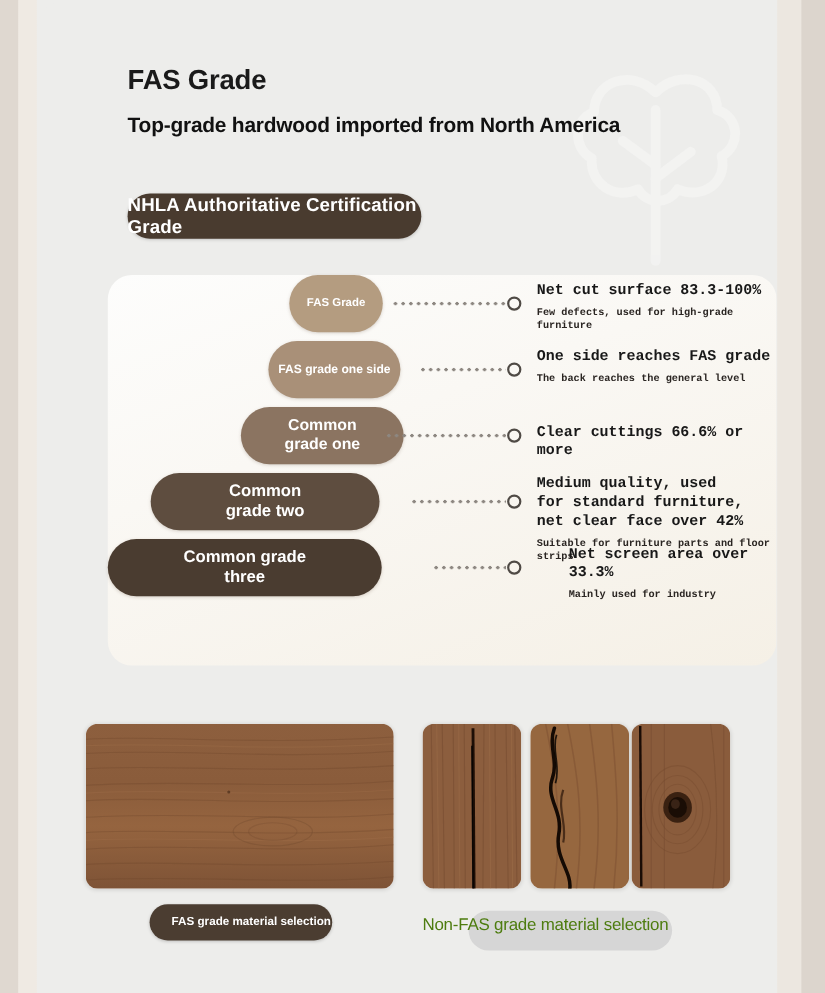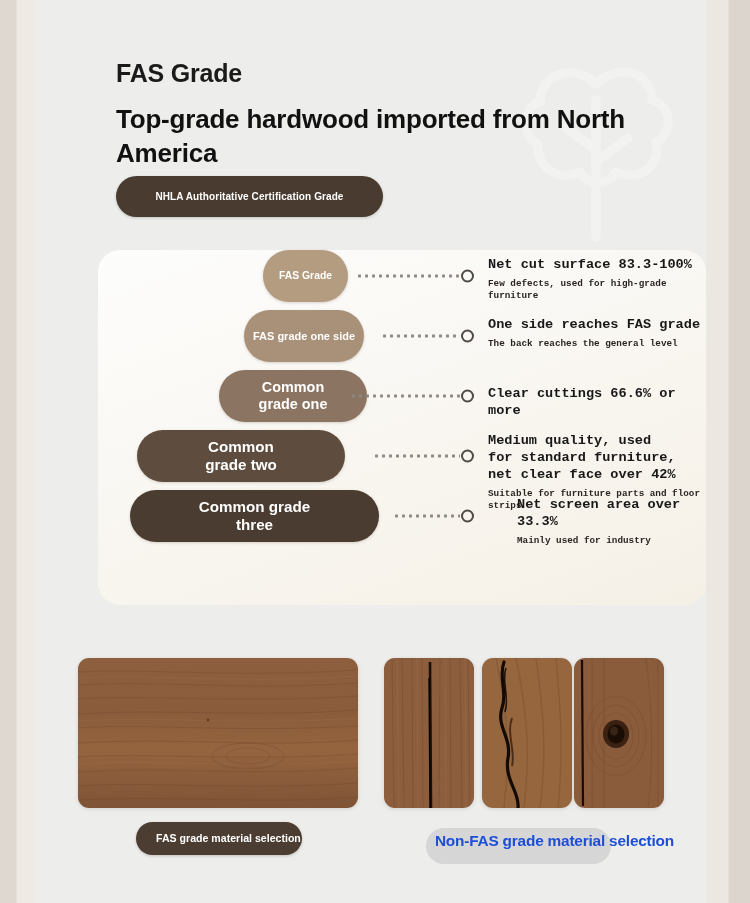--- a/index.html
+++ b/index.html
@@ -53,39 +53,39 @@
   .title-main {
     font-size: 25px;
     font-weight: bold;
     color: #1a1a1a;
     letter-spacing: -0.2px;
     line-height: 1.1;
   }
 
   .title-sub {
     margin-top: 14px;
-    font-size: 26px;
+    font-size: 19px;
     font-weight: bold;
     color: #111;
     line-height: 1.32;
     max-width: 545px;
     letter-spacing: -0.2px;
   }
 
   .nhla-badge {
     position: absolute;
     left: 82px; top: 176px;
     width: 267px; height: 41px;
     background: #493b2f;
     border-radius: 21px;
     display: flex;
     align-items: center;
     justify-content: center;
     color: #fff;
-    font-size: 10px;
+    font-size: 17px;
     font-weight: bold;
     letter-spacing: 0.1px;
     box-shadow: 0 1px 3px rgba(0,0,0,0.18);
   }
 
   
   .grades-card {
     position: absolute;
     left: 64px; top: 250px;
     width: 608px; height: 355px;
@@ -205,24 +205,24 @@
     left: 392px; top: 178px;
     width: 185px; height: 36px;
     background: #d6d6d6;
     border-radius: 18px;
   }
 
   .nonfas-caption-text {
     position: absolute;
     left: 350px; top: 182px;
     width: 290px;
-    text-align: right;
+    text-align: left;
     font-size: 15.4px;
-    font-weight: bold;
-    color: #1d4ed8;
+    font-weight: normal;
+    color: #4d7c0f;
     letter-spacing: -0.2px;
   }
 </style>
 </head>
 <body>
 
 <div class="page-frame">
   <div class="main-panel">
 
     <svg class="tree-watermark" viewBox="0 0 200 220">
@@ -277,21 +277,21 @@
           <div class="dots" style="left: 275px; width: 87px;"></div>
           <div class="ring"></div>
           <div class="desc" style="top: 2px;">
             <div class="desc-title">Medium quality, used
 for standard furniture,
 net clear face over 42%</div>
             <div class="desc-sub">Suitable for furniture parts and floor strips</div>
           </div>
         </div>
         <div class="grade-row" style="top: 240px;">
-          <div class="pill" style="left: 32px; width: 249px; background: rgb(74, 60, 48); font-size: 15.2px; font-weight: bold; white-space: pre-line; line-height: 1.18;">Common grade
+          <div class="pill" style="left: 0; width: 249px; background: rgb(74, 60, 48); font-size: 15.2px; font-weight: bold; white-space: pre-line; line-height: 1.18;">Common grade
 three</div>
           <div class="dots" style="left: 295px; width: 67px;"></div>
           <div class="ring"></div>
           <div class="desc" style="top: 6px; margin-left: 29px;">
             <div class="desc-title">Net screen area over 33.3%</div>
             <div class="desc-sub">Mainly used for industry</div>
           </div>
         </div>
       </div>
 

